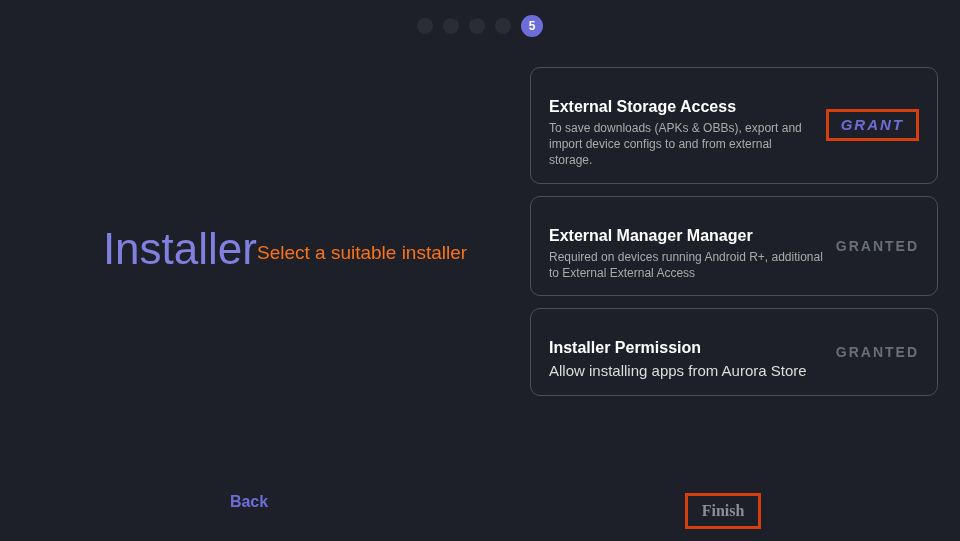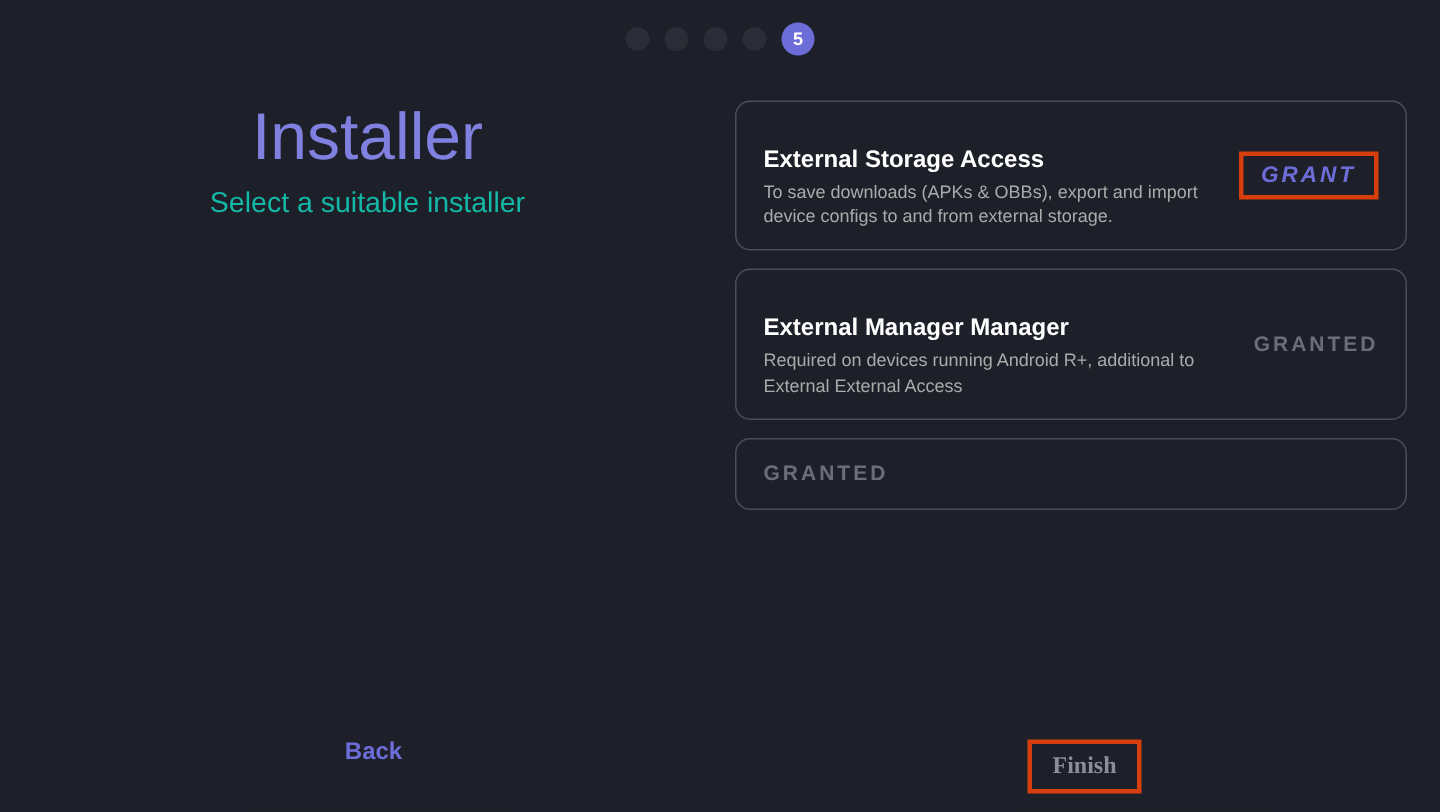--- a/index.html
+++ b/index.html
@@ -41,33 +41,34 @@
       margin-top: -3px;
     }
     .content {
       display: flex;
       height: calc(100% - 100px);
       padding-top: 30px;
     }
     .left-panel {
       width: 490px;
       display: flex;
-      flex-direction: column;
       align-items: center;
+      justify-content: center;
       padding-bottom: 40px;
+      margin-left: 40px;
     }
     .installer-title {
       font-size: 44px;
       color: #8080e0;
       font-weight: 400;
       margin-bottom: 8px;
     }
     .installer-subtitle {
       font-size: 19px;
-      color: #14b8a6;
+      color: #f97316;
       font-weight: 400;
     }
     .right-panel {
       flex: 1;
       padding-right: 22px;
       padding-top: 0;
     }
     .perm-card {
       border: 1px solid #4a4d5a;
       border-radius: 10px;
@@ -186,20 +187,24 @@
       <div class="perm-left">
         <div class="perm-title">External Manager Manager</div>
         <div class="perm-desc">Required on devices running Android R+, additional to External External Access</div>
       </div>
       <div class="perm-action">
         <span class="granted-label">GRANTED</span>
       </div>
     </div>
 
     <div class="perm-card">
+      <div class="perm-left">
+        <div class="perm-title">Installer Permission</div>
+        <div class="perm-desc large">Allow installing apps from Aurora Store</div>
+      </div>
       <div class="perm-action">
         <span class="granted-label">GRANTED</span>
       </div>
     </div>
 
   </div>
 </div>
 
 <div class="bottom-nav">
   <div class="nav-half">

